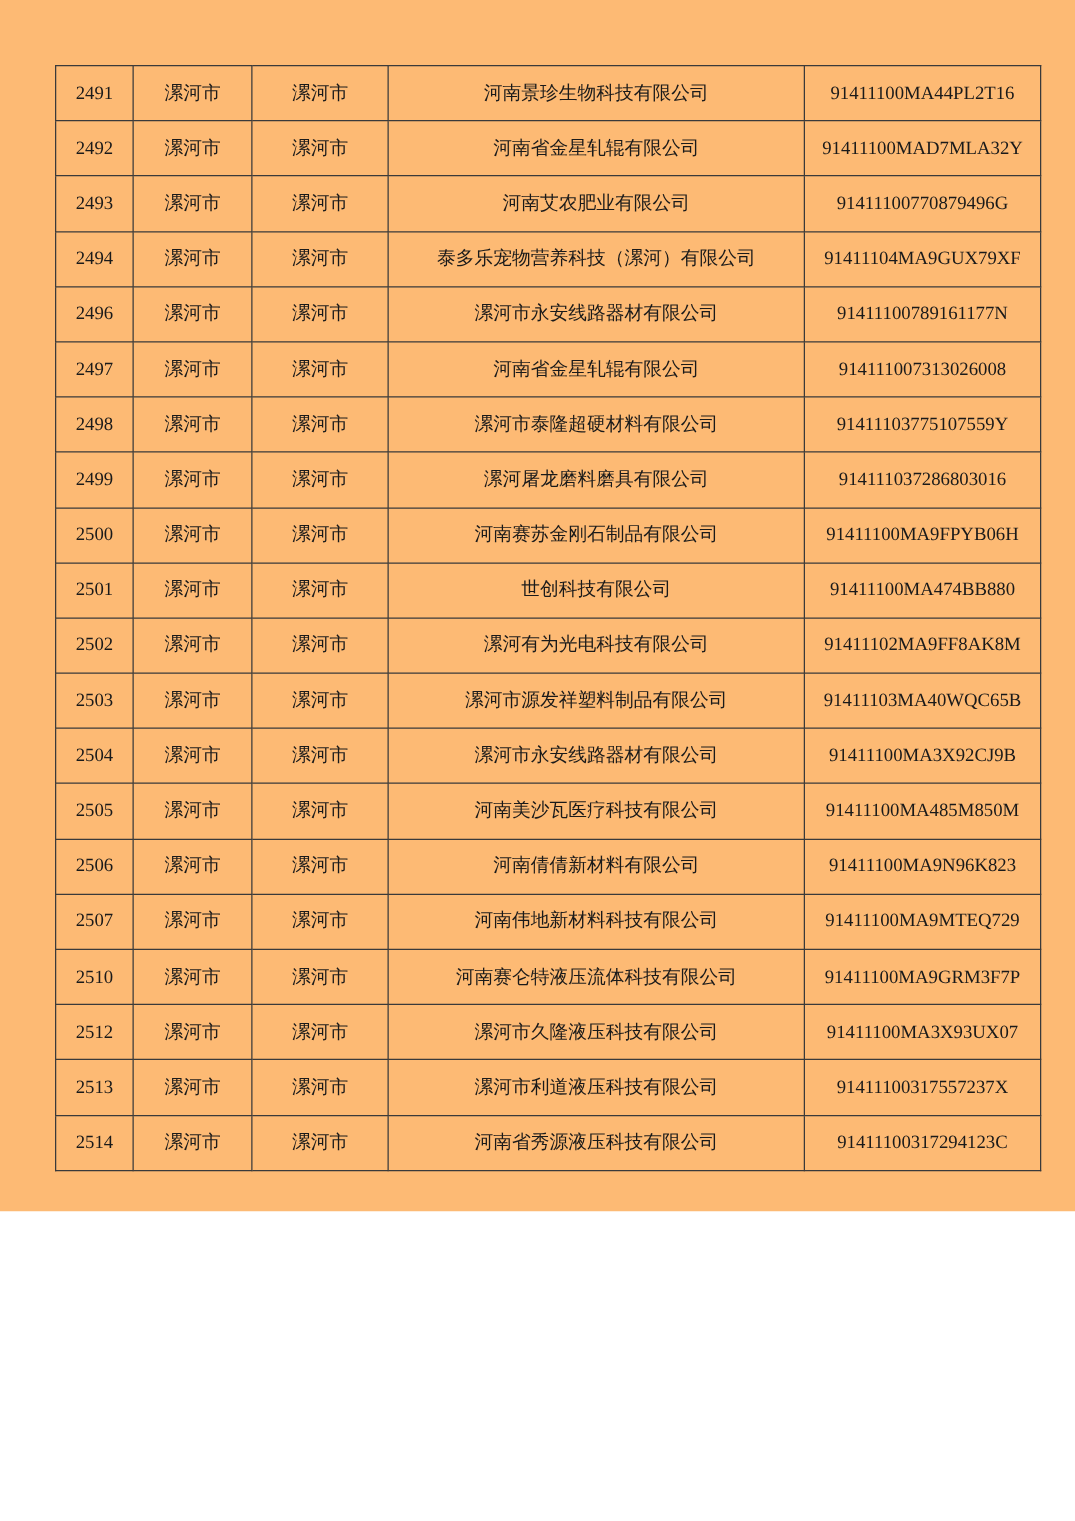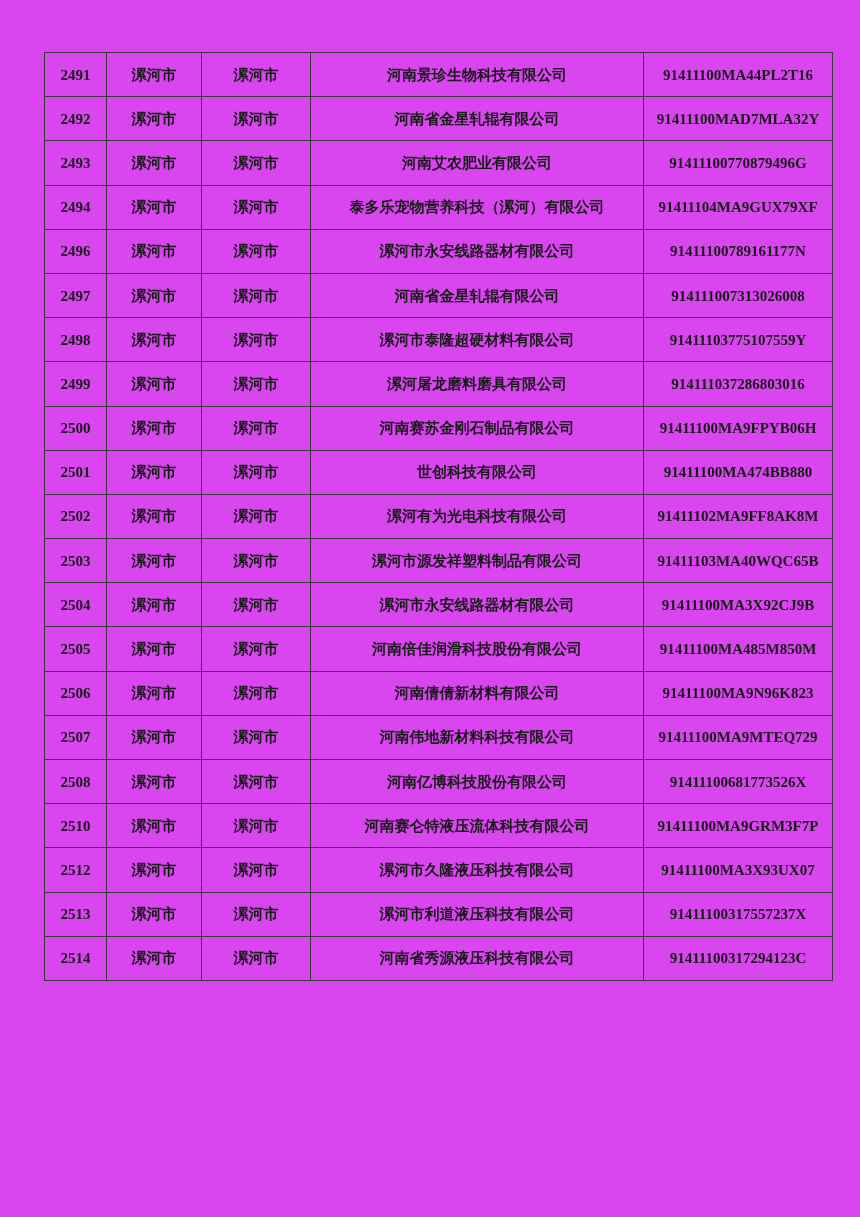--- a/index.html
+++ b/index.html
@@ -1,18 +1,18 @@
 <!DOCTYPE html>
 <html><head>
 <meta charset="utf-8">
 <style>
   html, body { margin: 0; padding: 0; background: #ffffff; }
   body { width: 860px; height: 1217px; position: relative; overflow: hidden;
          font-family: "Liberation Serif", "DejaVu Serif", serif; color: #1a1a1a; }
-  #page { position: absolute; left: 0; top: 0; width: 860px; height: 1217px; background: #d946ef; font-weight: bold; }
+  #page { position: absolute; left: 0; top: 0; width: 860px; height: 969px; background: #fdba74; }
   table.reg { position: absolute; left: 44px; top: 52px; border-collapse: collapse;
               table-layout: fixed; width: 773px; }
   table.reg td { border: 1px solid #3a3a3a; height: 43.2px; padding: 0 2px;
                  text-align: center; vertical-align: middle; font-size: 15px;
                  line-height: 20px; overflow: hidden; }
   td.c-no { width: 57px; }
   td.c-city { width: 90px; }
   td.c-dist { width: 104px; }
   td.c-name { width: 328px; }
   td.c-code { width: 184px; word-break: break-all; font-size: 15px; }
@@ -111,43 +111,36 @@
     <td class="c-no">2504</td>
     <td class="c-city">漯河市</td>
     <td class="c-dist">漯河市</td>
     <td class="c-name">漯河市永安线路器材有限公司</td>
     <td class="c-code">91411100MA3X92CJ9B</td>
   </tr>
         <tr>
     <td class="c-no">2505</td>
     <td class="c-city">漯河市</td>
     <td class="c-dist">漯河市</td>
-    <td class="c-name">河南倍佳润滑科技股份有限公司</td>
+    <td class="c-name">河南美沙瓦医疗科技有限公司</td>
     <td class="c-code">91411100MA485M850M</td>
   </tr>
         <tr>
     <td class="c-no">2506</td>
     <td class="c-city">漯河市</td>
     <td class="c-dist">漯河市</td>
     <td class="c-name">河南倩倩新材料有限公司</td>
     <td class="c-code">91411100MA9N96K823</td>
   </tr>
         <tr>
     <td class="c-no">2507</td>
     <td class="c-city">漯河市</td>
     <td class="c-dist">漯河市</td>
     <td class="c-name">河南伟地新材料科技有限公司</td>
     <td class="c-code">91411100MA9MTEQ729</td>
-  </tr>
-        <tr>
-    <td class="c-no">2508</td>
-    <td class="c-city">漯河市</td>
-    <td class="c-dist">漯河市</td>
-    <td class="c-name">河南亿博科技股份有限公司</td>
-    <td class="c-code">91411100681773526X</td>
   </tr>
         <tr>
     <td class="c-no">2510</td>
     <td class="c-city">漯河市</td>
     <td class="c-dist">漯河市</td>
     <td class="c-name">河南赛仑特液压流体科技有限公司</td>
     <td class="c-code">91411100MA9GRM3F7P</td>
   </tr>
         <tr>
     <td class="c-no">2512</td>

